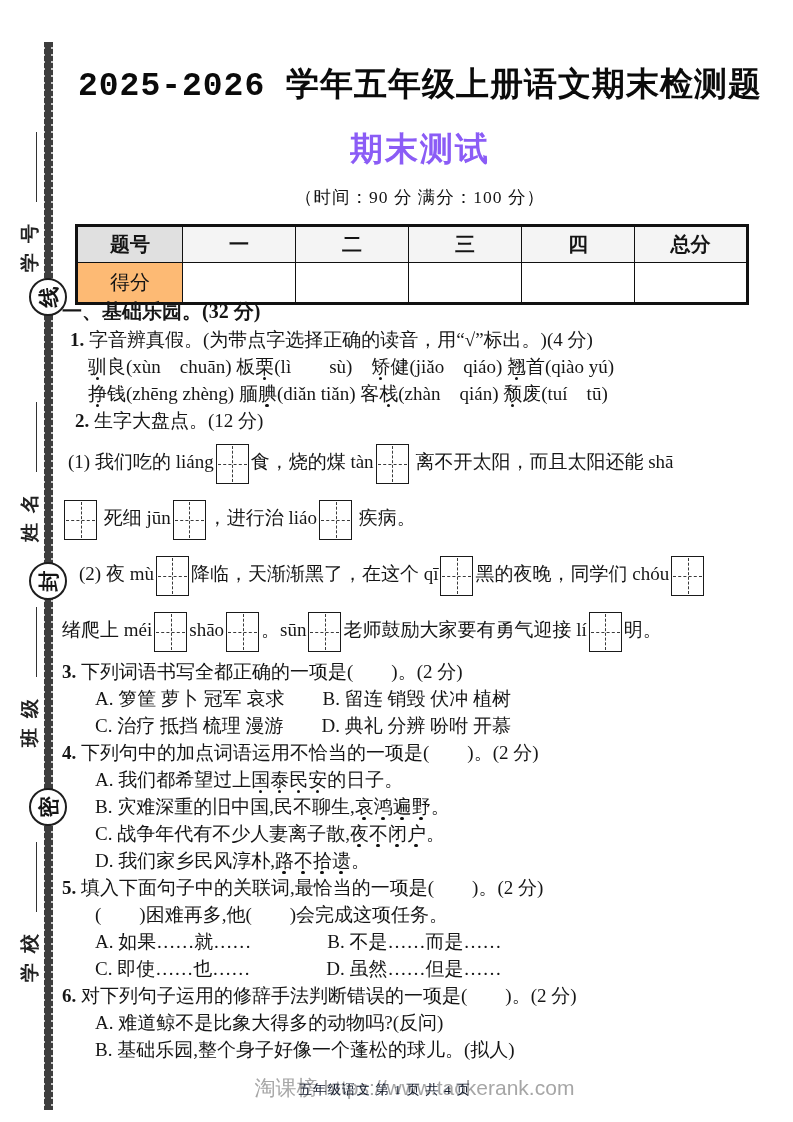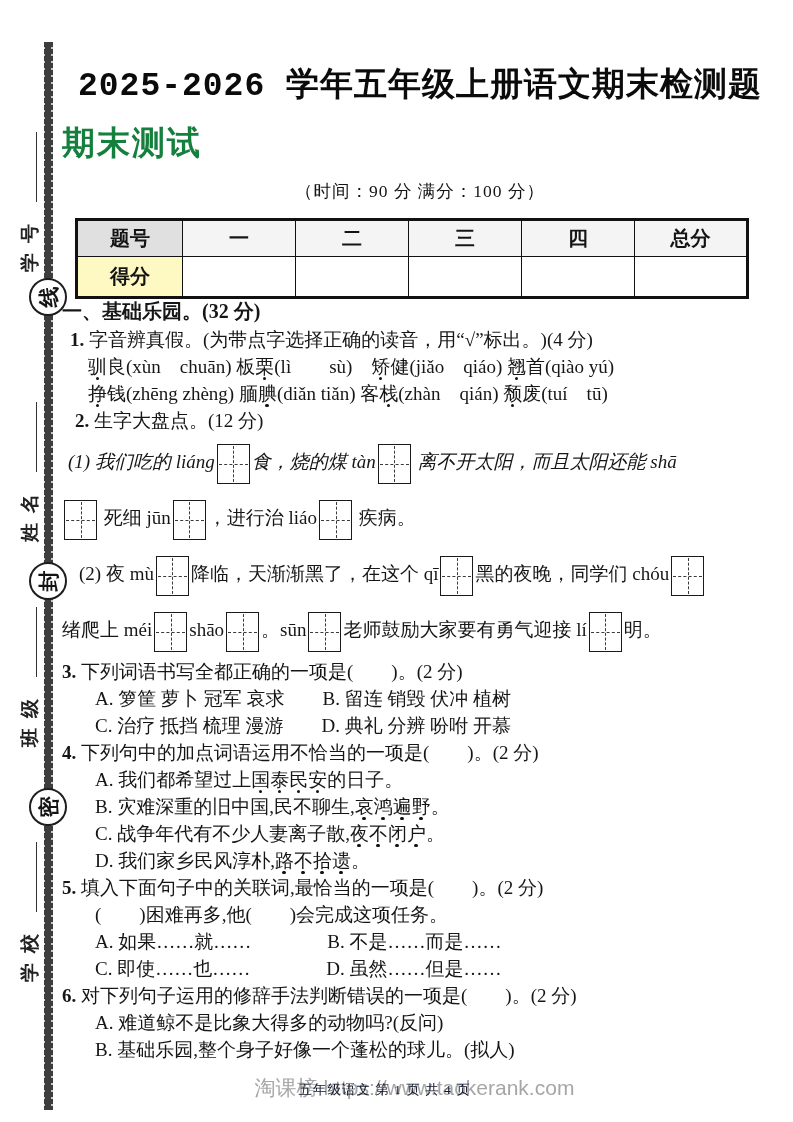--- a/index.html
+++ b/index.html
@@ -34,34 +34,34 @@
   .blank-line { display:inline-block; width:70px; height:14px; border-bottom:1.5px solid #333; }
   
   .content { position:absolute; left:62px; top:50px; width:716px; }
   .title {
     font-family:Liberation Mono, monospace; font-weight:900;
     font-size:33px; text-align:center; margin-top:12px; letter-spacing:1px;
     color:#0b0b0b;
   }
   .subtitle {
     font-family:"Liberation Sans", sans-serif; font-weight:900;
-    font-size:33px; text-align:left; margin-top:14px; letter-spacing:2px;
-    color:#15803d;
+    font-size:33px; text-align:center; margin-top:20px; letter-spacing:2px;
+    color:#8b5cf6;
   }
   .info { text-align:center; font-size:17.5px; margin-top:13px; letter-spacing:1px; }
   
   table.score {
     width:674px; margin:15px 0 0 13px; border-collapse:collapse;
     border:3px solid #111; table-layout:fixed;
   }
   table.score th, table.score td { border:1.5px solid #111; text-align:center; }
   table.score col.c-label { width:106px; }
   table.score tr.hdr th { height:37px; font-size:20px; font-weight:bold; background:#f4f4f4; }
   table.score tr.hdr th.lbl { background:#e0e0e0; }
-  table.score tr.val th { height:41px; font-size:20px; font-weight:bold; background:#fef9c3; }
+  table.score tr.val th { height:41px; font-size:20px; font-weight:normal; background:#fdba74; }
   table.score tr.val td { background:#fff; }
   
   .questions {
     position:absolute; left:62px; top:297px; width:731px;
     font-size:19px; color:#161616;
   }
   .line { min-height:27px; line-height:27px; white-space:nowrap; }
   .line.section { font-size:20px; font-weight:bold; line-height:29px; }
   .line.gridline { height:56px; line-height:56px; }
   .bold { font-weight:bold; }
@@ -164,21 +164,21 @@
     </tbody>
       </table>
   </div>
 
   <div class="questions">
       <div class="line section"><span class="bold">一、基础乐园。(32 分)</span></div>
       <div class="line" style="margin-left: 8px;"><span class="bold">1.</span><span> 字音辨真假。(为带点字选择正确的读音，用“√”标出。)(4 分)</span></div>
       <div class="line" style="margin-left: 26px;"><span><span class="em-dot">驯</span></span><span>良(xùn　chuān) 板</span><span><span class="em-dot">栗</span></span><span>(lì　　sù)　</span><span><span class="em-dot">矫</span></span><span>健(jiǎo　qiáo) </span><span><span class="em-dot">翘</span></span><span>首(qiào yú)</span></div>
       <div class="line" style="margin-left: 26px;"><span><span class="em-dot">挣</span></span><span>钱(zhēng zhèng) 腼</span><span><span class="em-dot">腆</span></span><span>(diǎn tiǎn) 客</span><span><span class="em-dot">栈</span></span><span>(zhàn　qián) </span><span><span class="em-dot">颓</span></span><span>废(tuí　tū)</span></div>
       <div class="line" style="margin-left: 13px;"><span class="bold">2.</span><span> 生字大盘点。(12 分)</span></div>
-      <div class="line gridline" style="margin-left: 6px; font-style: italic;"><span>(1) 我们吃的 liáng</span><span class="tzg"></span><span>食，烧的煤 tàn</span><span class="tzg"></span><span> 离不开太阳，而且太阳还能 shā</span></div>
+      <div class="line gridline" style="margin-left: 6px;"><span>(1) 我们吃的 liáng</span><span class="tzg"></span><span>食，烧的煤 tàn</span><span class="tzg"></span><span> 离不开太阳，而且太阳还能 shā</span></div>
       <div class="line gridline"><span class="tzg"></span><span> 死细 jūn</span><span class="tzg"></span><span>，进行治 liáo</span><span class="tzg"></span><span> 疾病。</span></div>
       <div class="line gridline" style="margin-left: 17px;"><span>(2) 夜 mù</span><span class="tzg"></span><span>降临，天渐渐黑了，在这个 qī</span><span class="tzg"></span><span>黑的夜晚，同学们 chóu</span><span class="tzg"></span></div>
       <div class="line gridline"><span>绪爬上 méi</span><span class="tzg"></span><span>shāo</span><span class="tzg"></span><span>。sūn</span><span class="tzg"></span><span>老师鼓励大家要有勇气迎接 lí</span><span class="tzg"></span><span>明。</span></div>
       <div class="line"><span class="bold">3.</span><span> 下列词语书写全都正确的一项是(　　)。(2 分)</span></div>
       <div class="line" style="margin-left: 33px;"><span>A. 箩筐 萝卜 冠军 哀求　　B. 留连 销毁 伏冲 植树</span></div>
       <div class="line" style="margin-left: 33px;"><span>C. 治疗 抵挡 梳理 漫游　　D. 典礼 分辨 吩咐 开慕</span></div>
       <div class="line"><span class="bold">4.</span><span> 下列句中的加点词语运用不恰当的一项是(　　)。(2 分)</span></div>
       <div class="line" style="margin-left: 33px;"><span>A. 我们都希望过上</span><span><span class="em-dot">国</span><span class="em-dot">泰</span><span class="em-dot">民</span><span class="em-dot">安</span></span><span>的日子。</span></div>
       <div class="line" style="margin-left: 33px;"><span>B. 灾难深重的旧中国,民不聊生,</span><span><span class="em-dot">哀</span><span class="em-dot">鸿</span><span class="em-dot">遍</span><span class="em-dot">野</span></span><span>。</span></div>
       <div class="line" style="margin-left: 33px;"><span>C. 战争年代有不少人妻离子散,</span><span><span class="em-dot">夜</span><span class="em-dot">不</span><span class="em-dot">闭</span><span class="em-dot">户</span></span><span>。</span></div>

